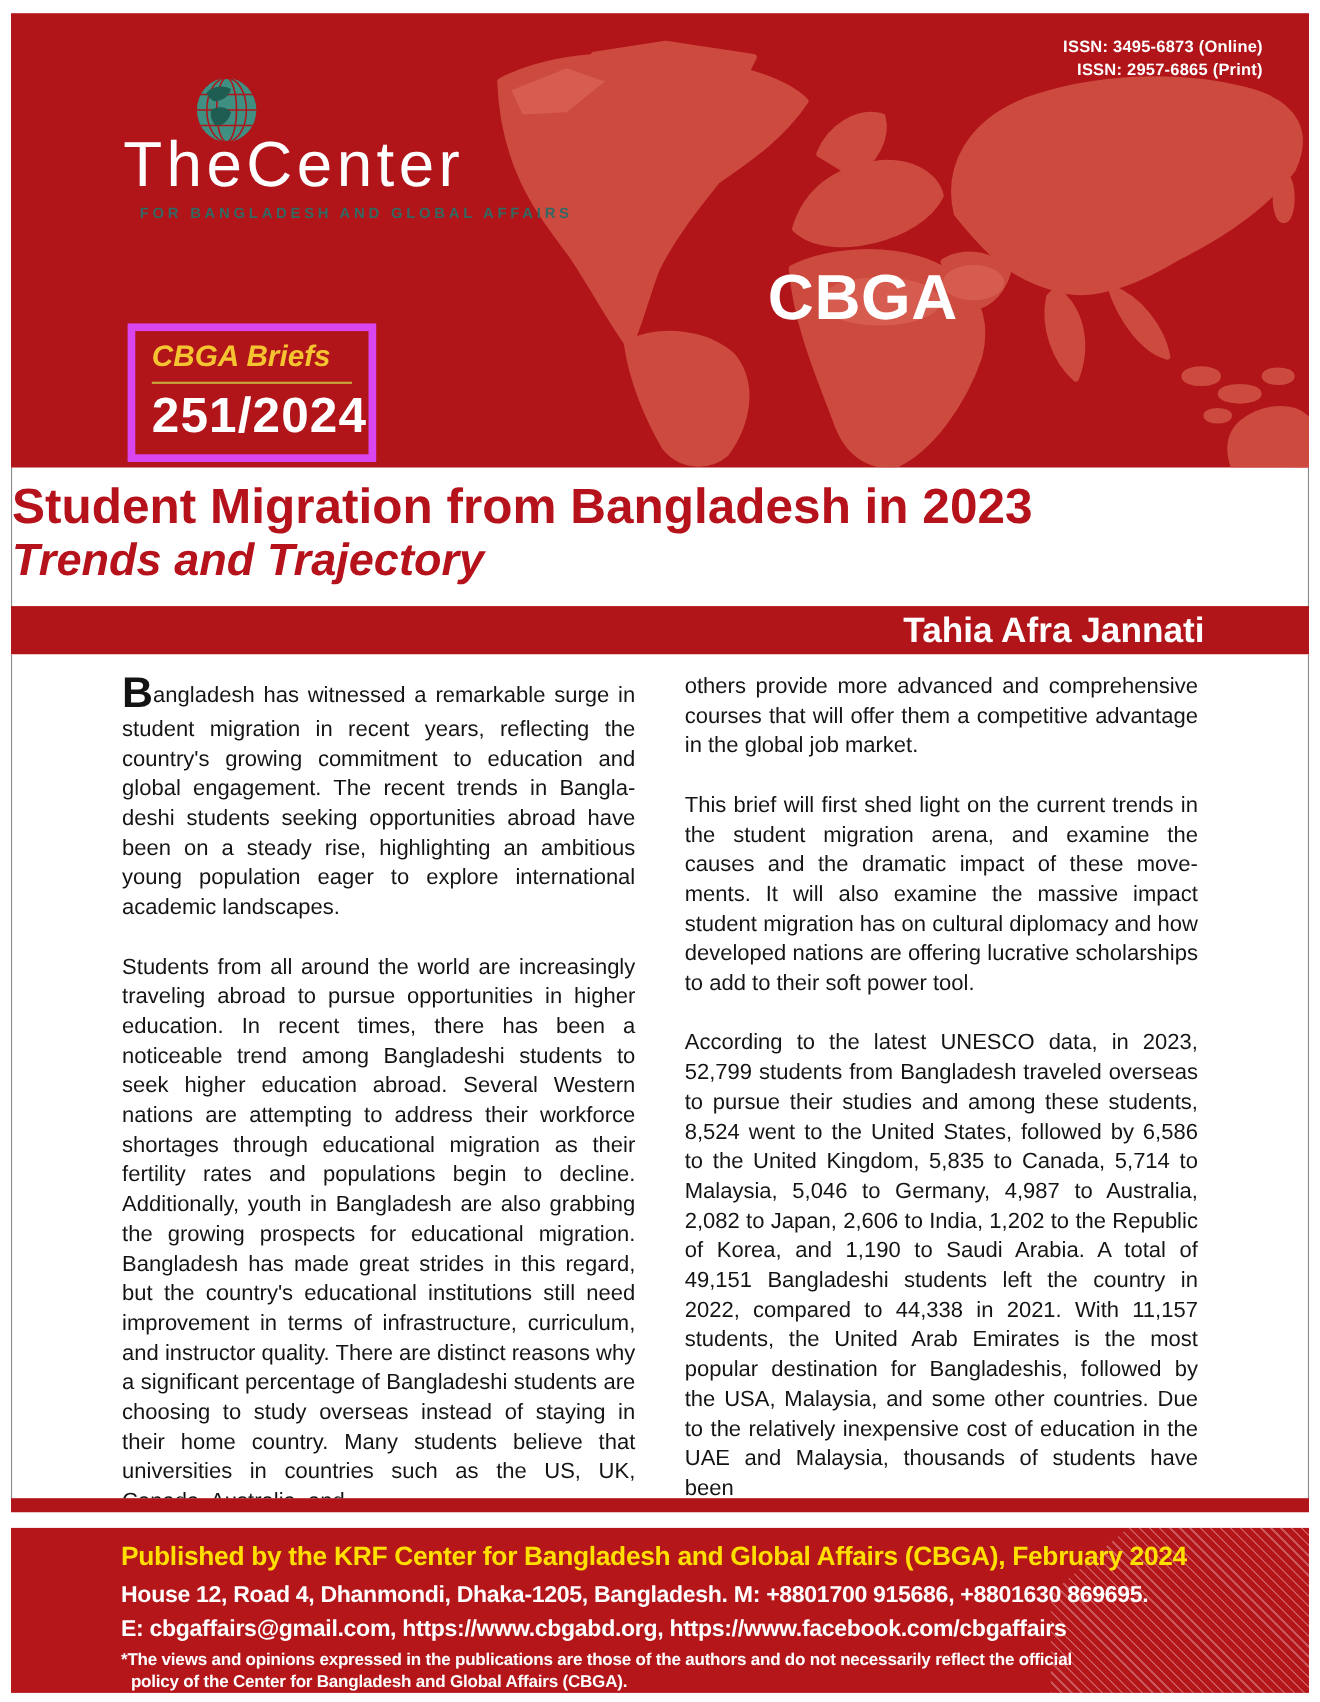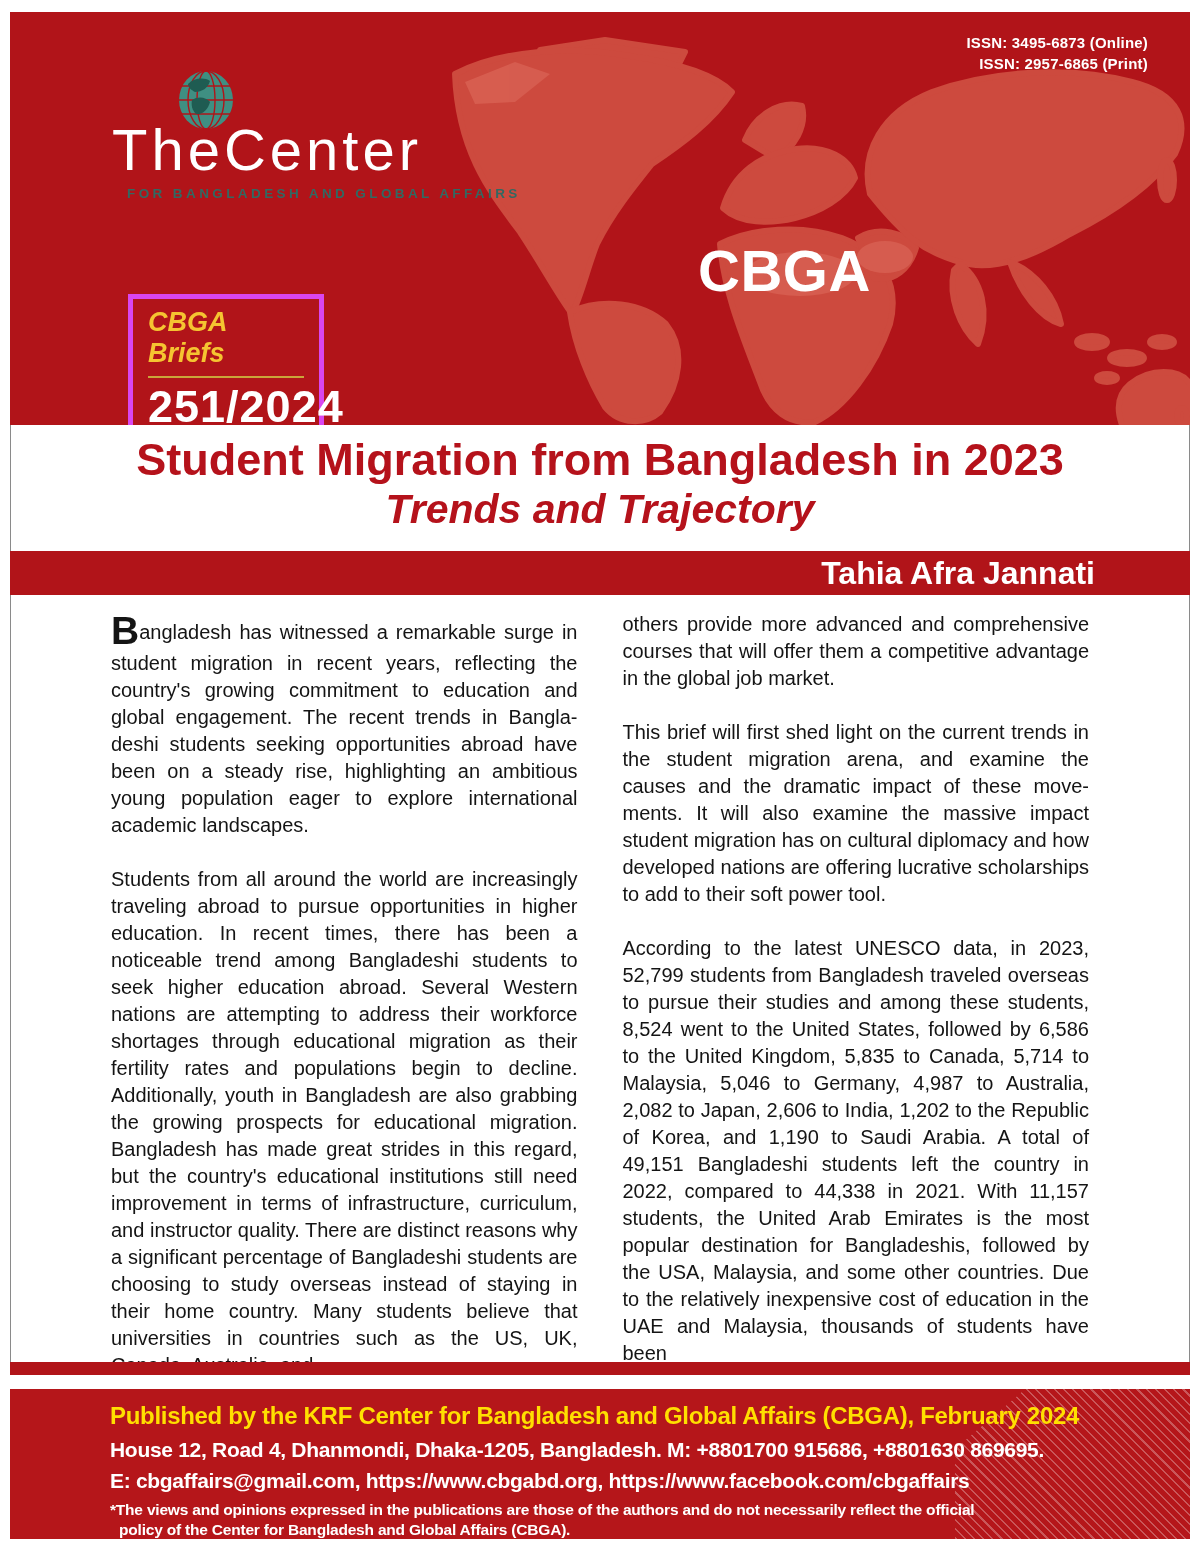--- a/index.html
+++ b/index.html
@@ -9,31 +9,31 @@
   
   .masthead{position:relative;height:413px;background:#b11419;overflow:hidden;}
   .worldmap{position:absolute;left:0;top:0;width:1180px;height:413px;}
   .issn{position:absolute;top:20px;right:42px;text-align:right;color:#ffffff;
         font-weight:bold;font-size:15px;line-height:21px;letter-spacing:0.2px;}
   .globe{position:absolute;left:168px;top:58px;width:56px;height:60px;}
   .logo-title{position:absolute;left:102px;top:104px;color:#ffffff;font-size:58px;
         font-weight:400;letter-spacing:4px;}
   .logo-tagline{position:absolute;left:117px;top:174px;color:#326962;font-size:13.5px;
         font-weight:bold;letter-spacing:3.4px;}
-  .brief-box{position:absolute;left:118px;top:282px;width:196px;box-sizing:border-box;
-        border:5px solid #d946ef;padding:8px 15px 9px;}
+  .brief-box{position:absolute;left:106px;top:282px;width:226px;box-sizing:border-box;
+        border:7px solid #d946ef;padding:8px 15px 9px;}
   .brief-label{color:#f5c431;font-style:italic;font-weight:bold;font-size:27px;
         padding-bottom:7px;border-bottom:2px solid #caa53a;}
   .brief-number{color:#ffffff;font-weight:bold;font-size:45px;margin-top:3px;letter-spacing:1px;}
   .masthead-title{position:absolute;left:688px;top:228px;color:#ffffff;font-weight:bold;
         font-size:58px;line-height:1.08;letter-spacing:0.5px;}
   .masthead-title .light{font-weight:400;}
 
   
-  .titleband{background:#ffffff;height:126px;box-sizing:border-box;text-align:center;
+  .titleband{background:#ffffff;height:126px;box-sizing:border-box;text-align:left;
         padding-top:10px;border-left:1px solid #8a8a8a;border-right:1px solid #8a8a8a;}
   .doc-title{margin:0;color:#b5121b;font-size:45px;font-weight:bold;line-height:1.1;}
   .doc-subtitle{margin:2px 0 0;color:#b5121b;font-size:41px;font-weight:bold;font-style:italic;line-height:1.1;}
 
   
   .authorbar{background:#b11419;height:44px;line-height:44px;box-sizing:border-box;
         text-align:right;padding-right:95px;color:#ffffff;font-weight:bold;font-size:32px;}
 
   
   .bodymain{background:#ffffff;height:767px;box-sizing:border-box;overflow:hidden;

